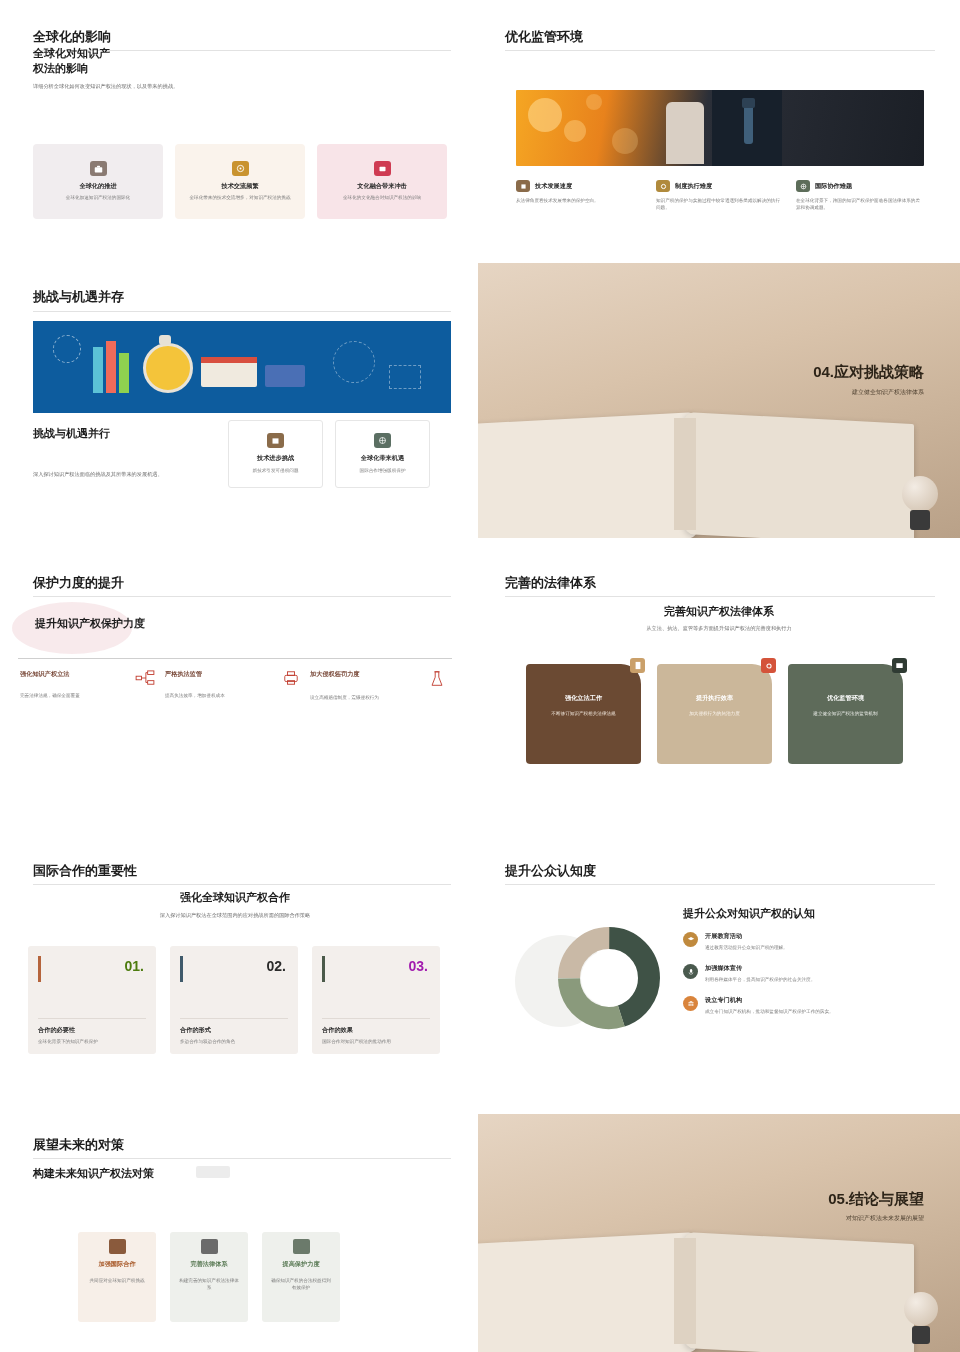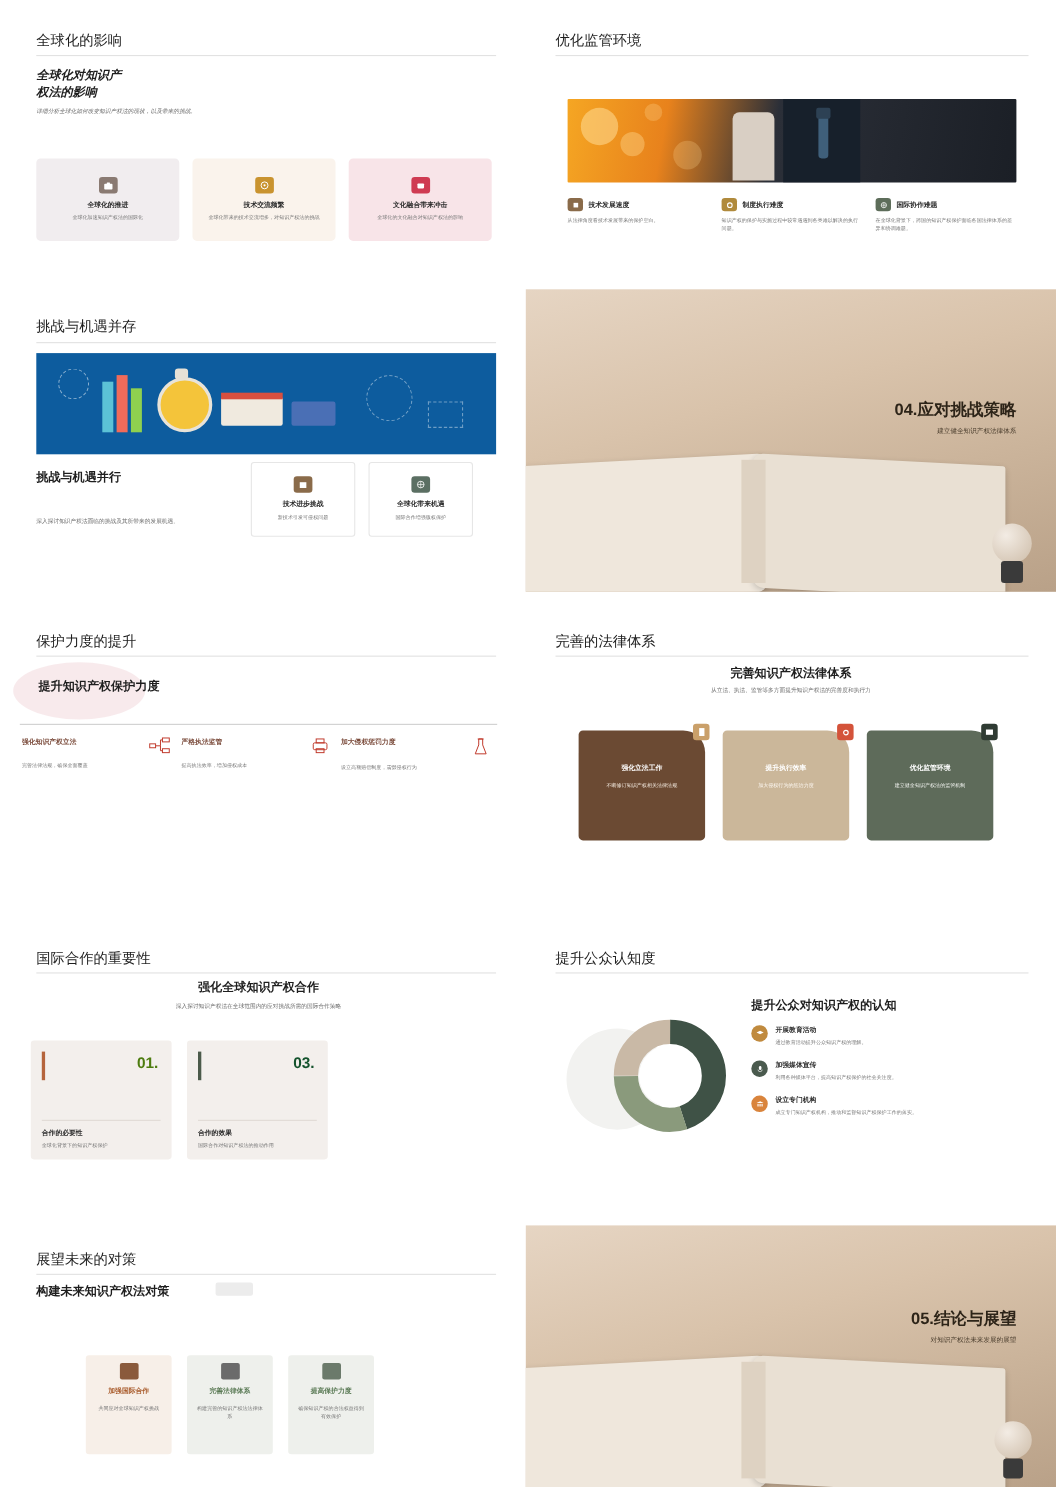--- a/index.html
+++ b/index.html
@@ -3,32 +3,32 @@
 <meta charset="utf-8">
 <style>
   html,body{margin:0;padding:0;}
   body{
     width:960px;height:1352px;background:#ffffff;
     font-family:"Liberation Sans","DejaVu Sans",sans-serif;
     color:#2b2b2b;overflow:hidden;
   }
   .deck{position:relative;width:960px;height:1352px;}
   .slide{position:absolute;background:#fff;overflow:hidden;}
-  .s-title{font-size:13px;font-weight:normal;color:#1e1e1e;}
+  .s-title{font-size:13px;font-weight:bold;color:#1e1e1e;}
   .s-sub{font-size:11px;font-weight:bold;color:#1e1e1e;}
   .s-desc{font-size:5.2px;color:#6b6b6b;line-height:1.5;}
   .tiny{font-size:4.6px;color:#7a7a7a;line-height:1.55;}
   .ctitle{font-size:6.2px;font-weight:bold;color:#2b2b2b;}
   .center{text-align:center;}
 
   
   #slide1{left:0;top:0;width:470px;height:255px;}
   #slide1 .hd{position:absolute;left:33px;top:28px;}
   #slide1 .rule{position:absolute;left:33px;top:50px;width:418px;height:1px;background:#e2e2e2;}
-  #slide1 .lead{position:absolute;left:33px;top:62px;width:150px;font-style:italic;}
+  #slide1 .lead{position:absolute;left:33px;top:46px;width:150px;}
   #slide1 .cards{position:absolute;left:33px;top:144px;display:flex;gap:12px;}
   #slide1 .card{width:130px;height:75px;border-radius:4px;padding:8px;box-sizing:border-box;
     display:flex;flex-direction:column;align-items:center;justify-content:center;}
   .ibox{width:17px;height:15px;border-radius:3px;display:flex;align-items:center;justify-content:center;margin-bottom:6px;}
 
   
   #slide2{left:478px;top:0;width:482px;height:255px;}
   #slide2 .hd{position:absolute;left:27px;top:28px;}
   #slide2 .rule{position:absolute;left:27px;top:50px;width:430px;height:1px;background:#e2e2e2;}
   #slide2 .sub{position:absolute;left:0;top:56px;width:482px;text-align:center;}
@@ -359,22 +359,29 @@
     </div>
     <div class="cards">
       <div class="card">
         <div class="bar" style="background:#b5643c"></div>
         <div class="num" style="color:#4d7c0f">01.</div>
         <div class="cardhr"></div>
         <div class="ctitle" style="position:absolute;left:10px;top:80px">合作的必要性</div>
         <div class="tiny" style="position:absolute;left:10px;right:10px;top:92px">全球化背景下的知识产权保护</div>
       </div>
       <div class="card">
+        <div class="bar" style="background:#3f5a6b"></div>
+        <div class="num" style="color:#2b2b2b">02.</div>
+        <div class="cardhr"></div>
+        <div class="ctitle" style="position:absolute;left:10px;top:80px">合作的形式</div>
+        <div class="tiny" style="position:absolute;left:10px;right:10px;top:92px">多边合作与双边合作的角色</div>
+      </div>
+      <div class="card">
         <div class="bar" style="background:#4b5a4a"></div>
-        <div class="num" style="color:#14532d">03.</div>
+        <div class="num" style="color:#a21caf">03.</div>
         <div class="cardhr"></div>
         <div class="ctitle" style="position:absolute;left:10px;top:80px">合作的效果</div>
         <div class="tiny" style="position:absolute;left:10px;right:10px;top:92px">国际合作对知识产权法的推动作用</div>
       </div>
     </div>
   </div>
 
   <div class="slide" id="slide8">
     <div class="hd s-title">提升公众认知度</div>
     <div class="rule"></div>

